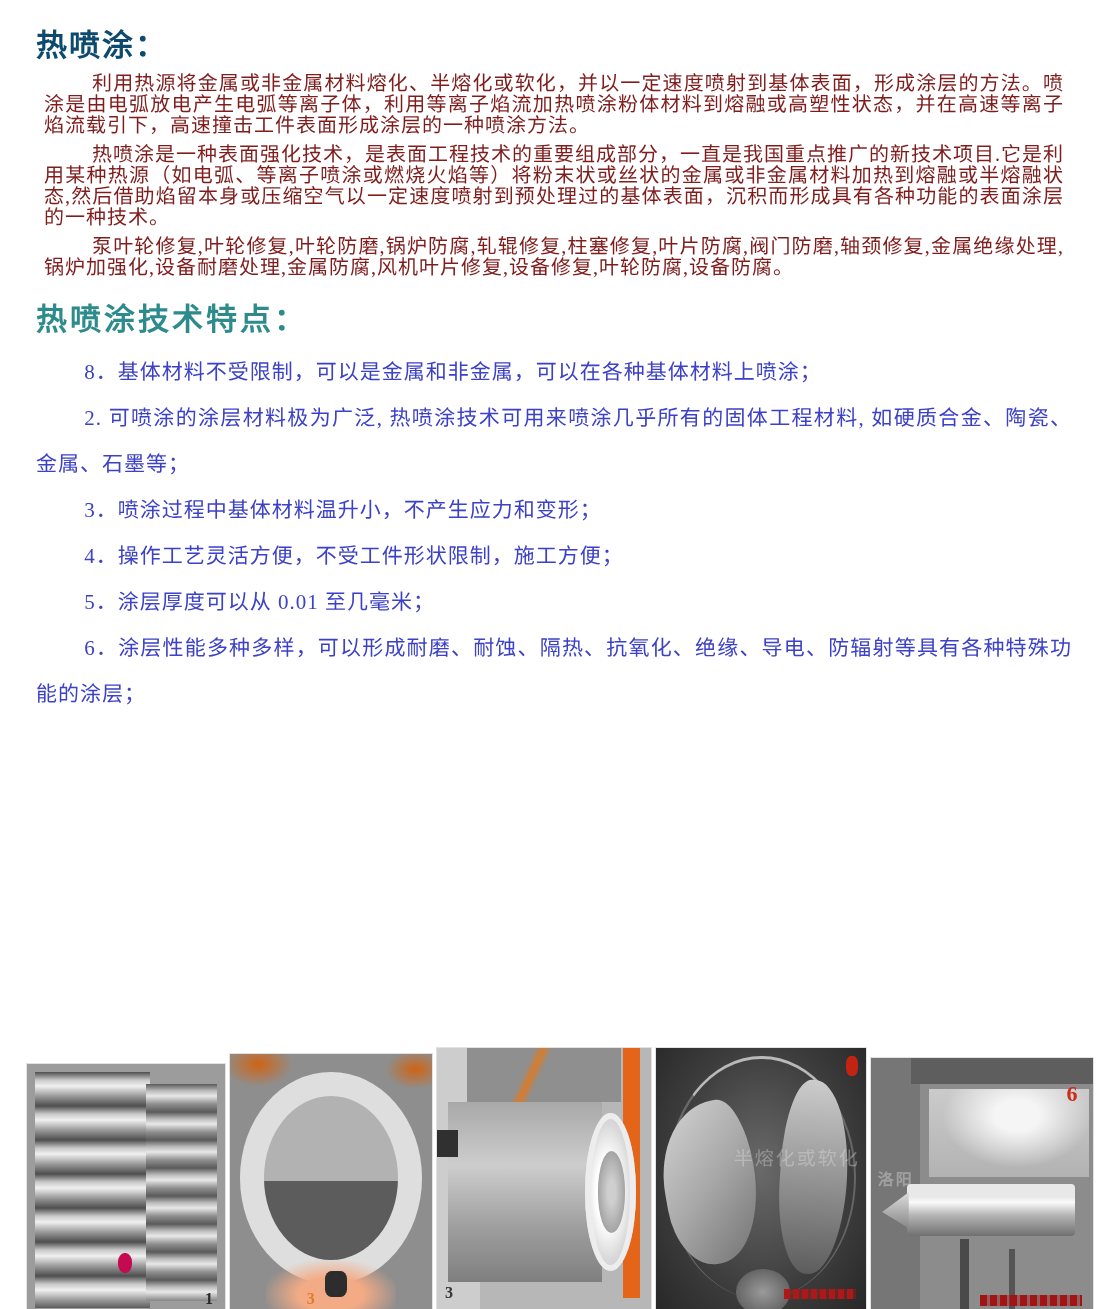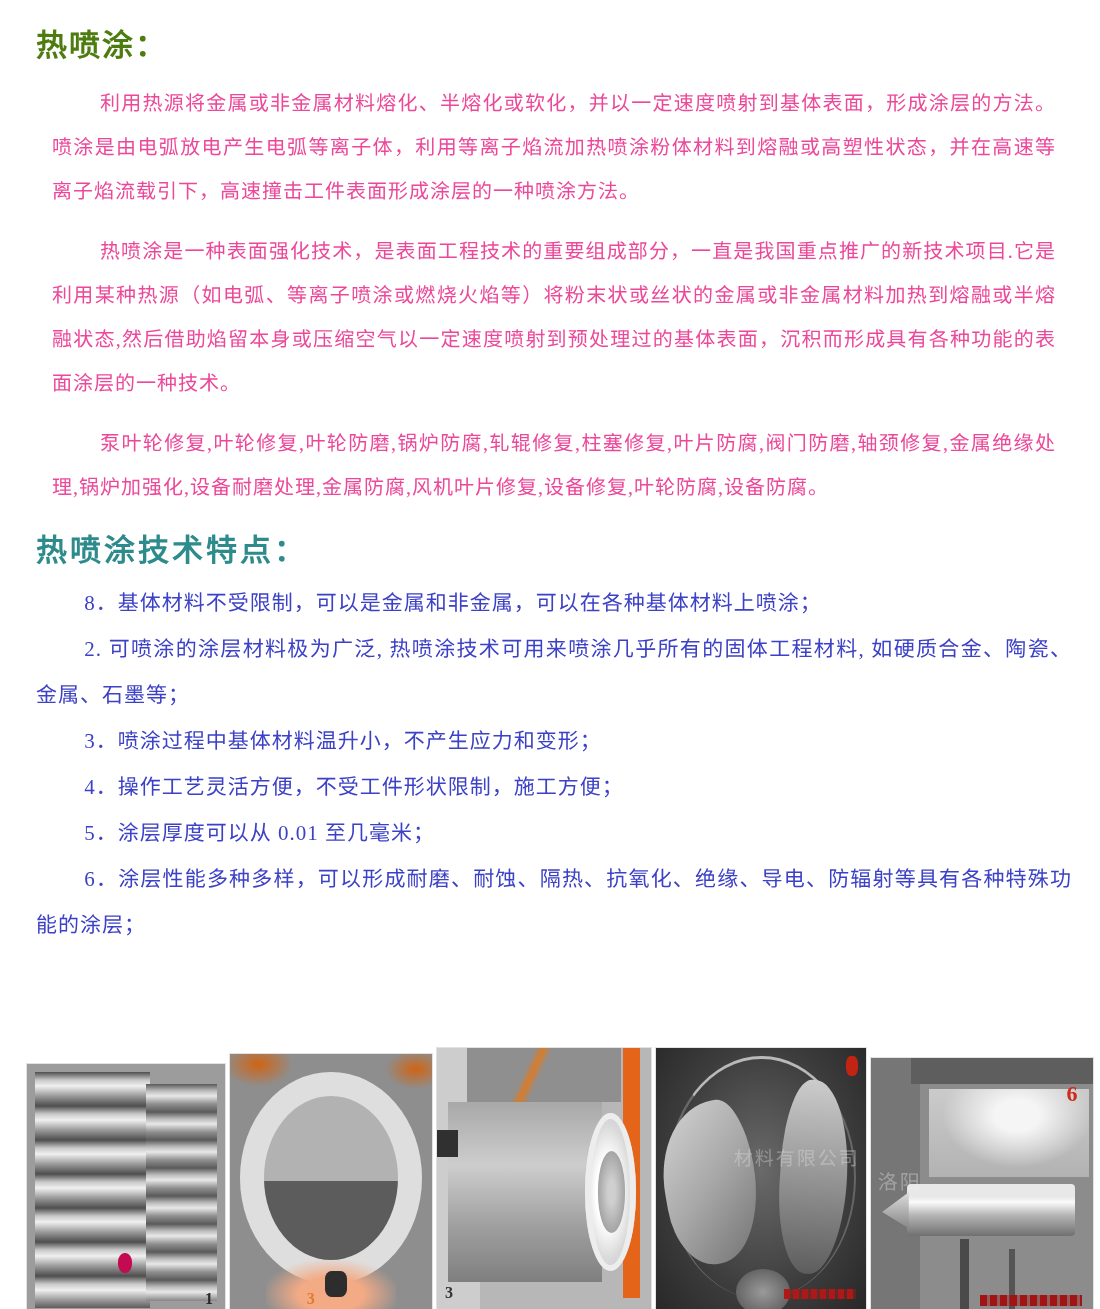--- a/index.html
+++ b/index.html
@@ -4,32 +4,32 @@
 <style>
   html,body{margin:0;padding:0;}
   body{
     width:1100px;height:1309px;overflow:hidden;background:#ffffff;
     font-family:"Liberation Serif", serif;
   }
   .page{position:relative;width:1100px;height:1309px;background:#ffffff;}
 
   
   .h1{
-    color:#4d7c0f;font-size:31px;font-weight:bold;letter-spacing:2px;
+    color:#0c4a6e;font-size:31px;font-weight:bold;letter-spacing:2px;
     margin:20px 28px 6px 36px;
   }
   .h2{
     color:#2E8B8B;font-size:31px;font-weight:bold;letter-spacing:3px;
     margin:16px 28px 10px 36px;
   }
 
   
   .intro-text{margin:2px 28px 0 36px;}
   .intro-text p{
-    margin:16px;color:#ec4899;font-size:20px;line-height:44px;
+    margin:8px;color:#7f1d1d;font-size:20px;line-height:21px;
     text-align:justify;text-indent:2.4em;letter-spacing:1px;
   }
 
   
   .features-list{margin:10px 28px 0 36px;}
   .features-list p{
     margin:0;color:#3C41C6;font-size:21px;line-height:46px;
     text-align:justify;text-indent:2.3em;letter-spacing:1px;
   }
 
@@ -103,21 +103,21 @@
   .p5-beam{position:absolute;top:0;left:18%;width:82%;height:10%;background:#5e5e5e;}
   .p5-panel{position:absolute;right:2%;top:12%;width:72%;height:34%;
     background:radial-gradient(ellipse at 55% 30%,#f5f5f5 18%,rgba(245,245,245,0) 60%),
       linear-gradient(180deg,#cbcbcb,#b2b2b2);}
   .p5-shaft{position:absolute;left:16%;top:49%;width:76%;height:20%;border-radius:4px;
     background:linear-gradient(180deg,#e8e8e8 0 25%,#fafafa 35%,#b5b5b5 60%,#707070 100%);}
   .p5-tip{position:absolute;left:5%;top:52%;width:12%;height:14%;
     background:linear-gradient(180deg,#dddddd,#888888);clip-path:polygon(100% 0,100% 100%,0 55%);}
   .p5-leg1{position:absolute;left:40%;bottom:0;width:4%;height:30%;background:#4a4a4a;}
   .p5-leg2{position:absolute;left:62%;bottom:0;width:3%;height:26%;background:#555555;}
-  .p5-wm{position:absolute;left:3%;top:42%;color:rgba(240,240,240,.35);font-size:20px;letter-spacing:2px;}
+  .p5-wm{position:absolute;left:3%;top:42%;color:rgba(240,240,240,.35);font-size:16px;letter-spacing:2px;font-weight:bold;}
   .p5-red{position:absolute;bottom:4%;right:5%;width:46%;height:11px;
     background:repeating-linear-gradient(90deg,#a01414 0 7px,rgba(160,20,20,.4) 7px 10px);}
   .photo5 .mark{top:9%;right:7%;color:#cc2a1a;font-size:22px;}
 </style>
 </head>
 <body>
 
 <div class="page">
 
   <div class="h1">热喷涂：</div>
@@ -163,21 +163,21 @@
       <div class="p3-hub"></div>
       <div class="p3-notch"></div>
       <span class="mark">3</span>
     </div>
 
     <div class="photo photo4">
       <div class="p4-arc"></div>
       <div class="p4-blade1"></div>
       <div class="p4-blade2"></div>
       <div class="p4-hub"></div>
-      <div class="p4-wm">材料有限公司</div>
+      <div class="p4-wm">半熔化或软化</div>
       <div class="p4-red"></div>
       <div class="p4-topmark"></div>
     </div>
 
     <div class="photo photo5">
       <div class="p5-wall"></div>
       <div class="p5-beam"></div>
       <div class="p5-panel"></div>
       <div class="p5-shaft"></div>
       <div class="p5-tip"></div>

